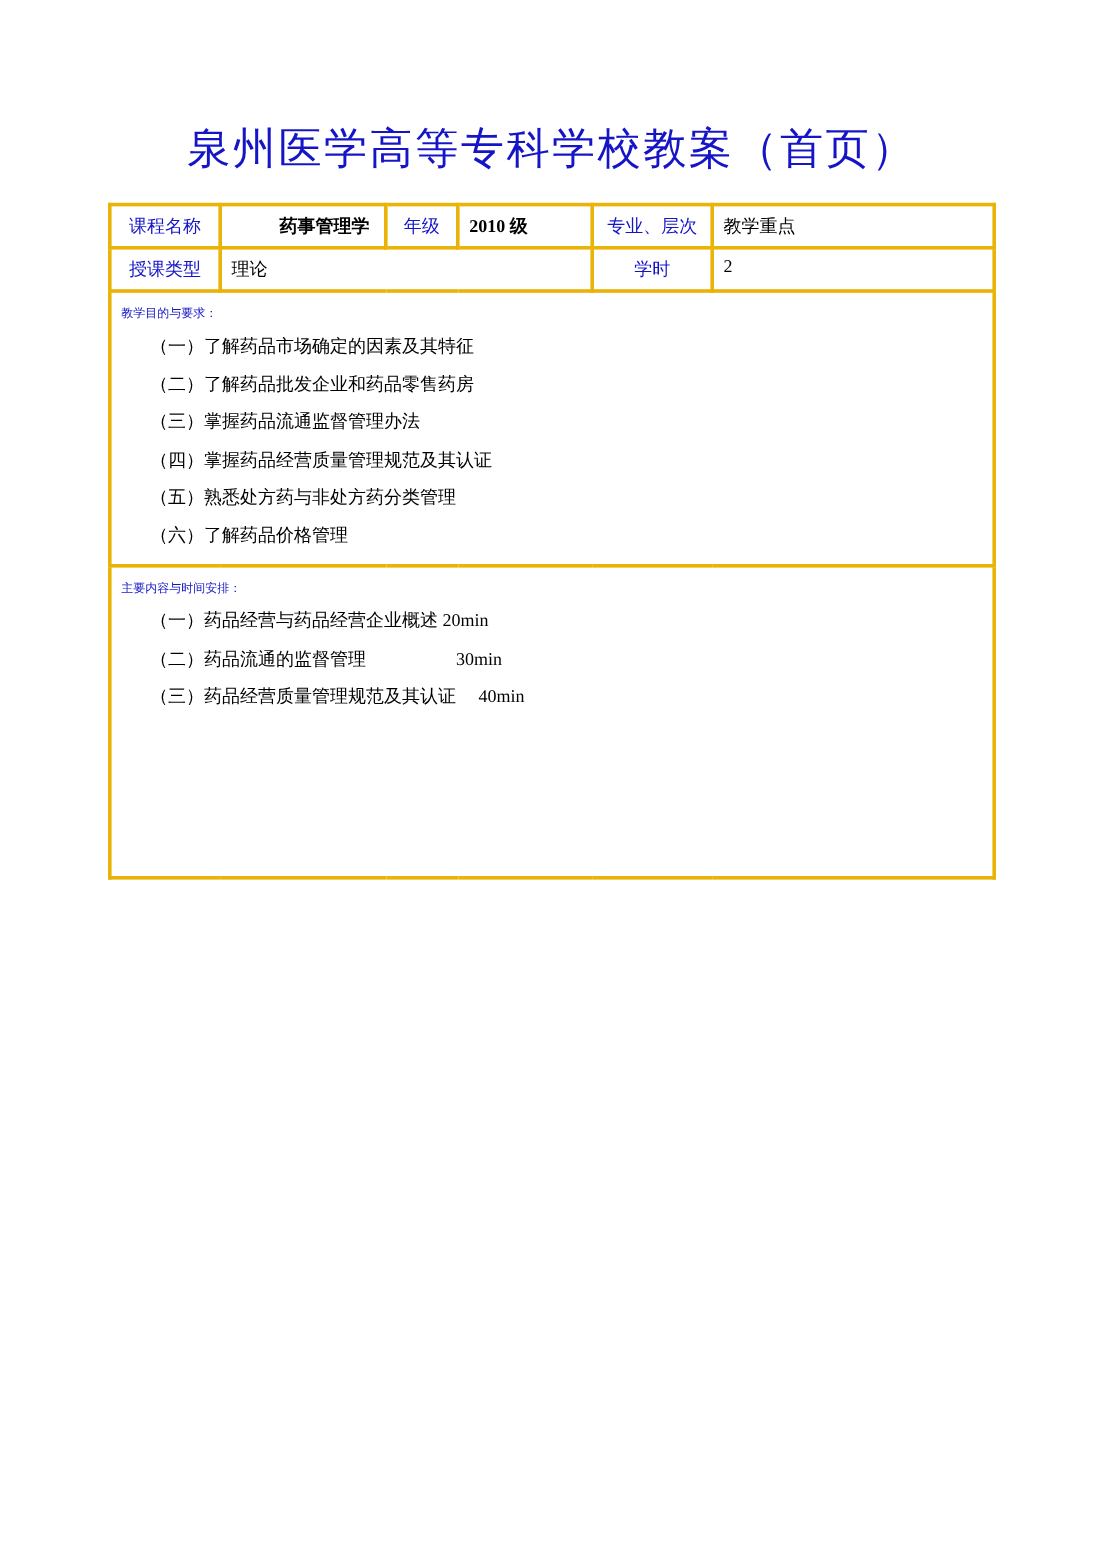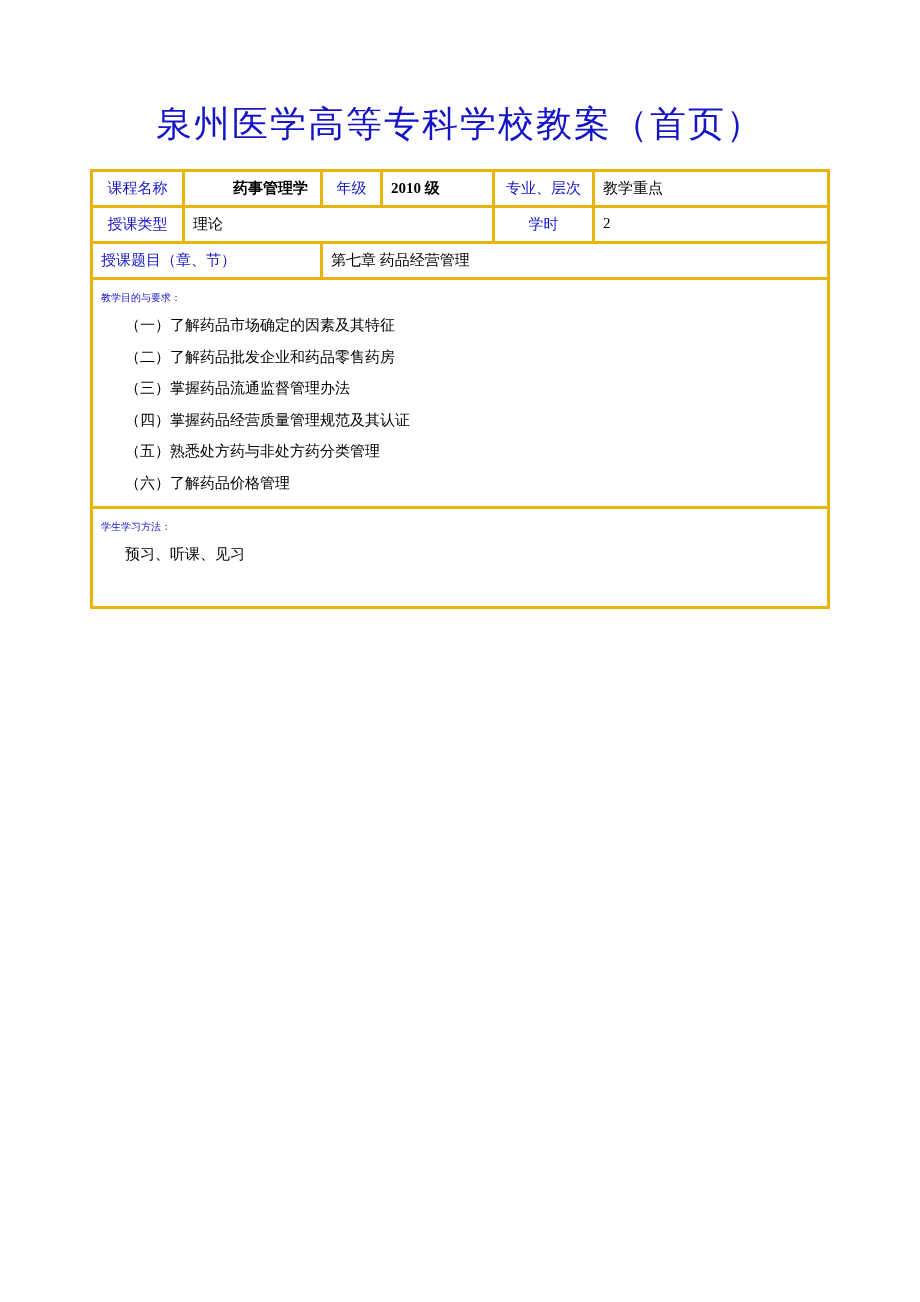--- a/index.html
+++ b/index.html
@@ -97,38 +97,36 @@
     <td class="label" style="width:100px;">专业、层次</td>
     <td>教学重点</td>
   </tr>
   <tr>
     <td class="label">授课类型</td>
     <td colspan="3">理论</td>
     <td class="label">学时</td>
     <td>2</td>
   </tr>
   <tr>
-    <td class="label-left" colspan="2" style="padding-left:8px;">授课题目（章、节）</td>
-    <td colspan="4">第七章 药品经营管理</td>
-  </tr>
-  <tr>
     <td colspan="6" class="tall1">
       <div class="content-block">
         <div class="section-header">教学目的与要求：</div>
         <div class="item">（一）了解药品市场确定的因素及其特征</div>
         <div class="item">（二）了解药品批发企业和药品零售药房</div>
         <div class="item">（三）掌握药品流通监督管理办法</div>
         <div class="item">（四）掌握药品经营质量管理规范及其认证</div>
         <div class="item">（五）熟悉处方药与非处方药分类管理</div>
         <div class="item">（六）了解药品价格管理</div>
       </div>
     </td>
   </tr>
   <tr>
-    <td colspan="6" class="tall4">
+    <td colspan="6" class="tall2">
       <div class="content-block">
-        <div class="section-header">学生学习方法：</div>
-        <div class="item">预习、听课、见习</div>
+        <div class="section-header">主要内容与时间安排：</div>
+        <div class="item">（一）药品经营与药品经营企业概述 20min</div>
+        <div class="item">（二）药品流通的监督管理     30min</div>
+        <div class="item">（三）药品经营质量管理规范及其认证  40min</div>
       </div>
     </td>
   </tr>
 </tbody>
   </table>
 
 </body></html>

